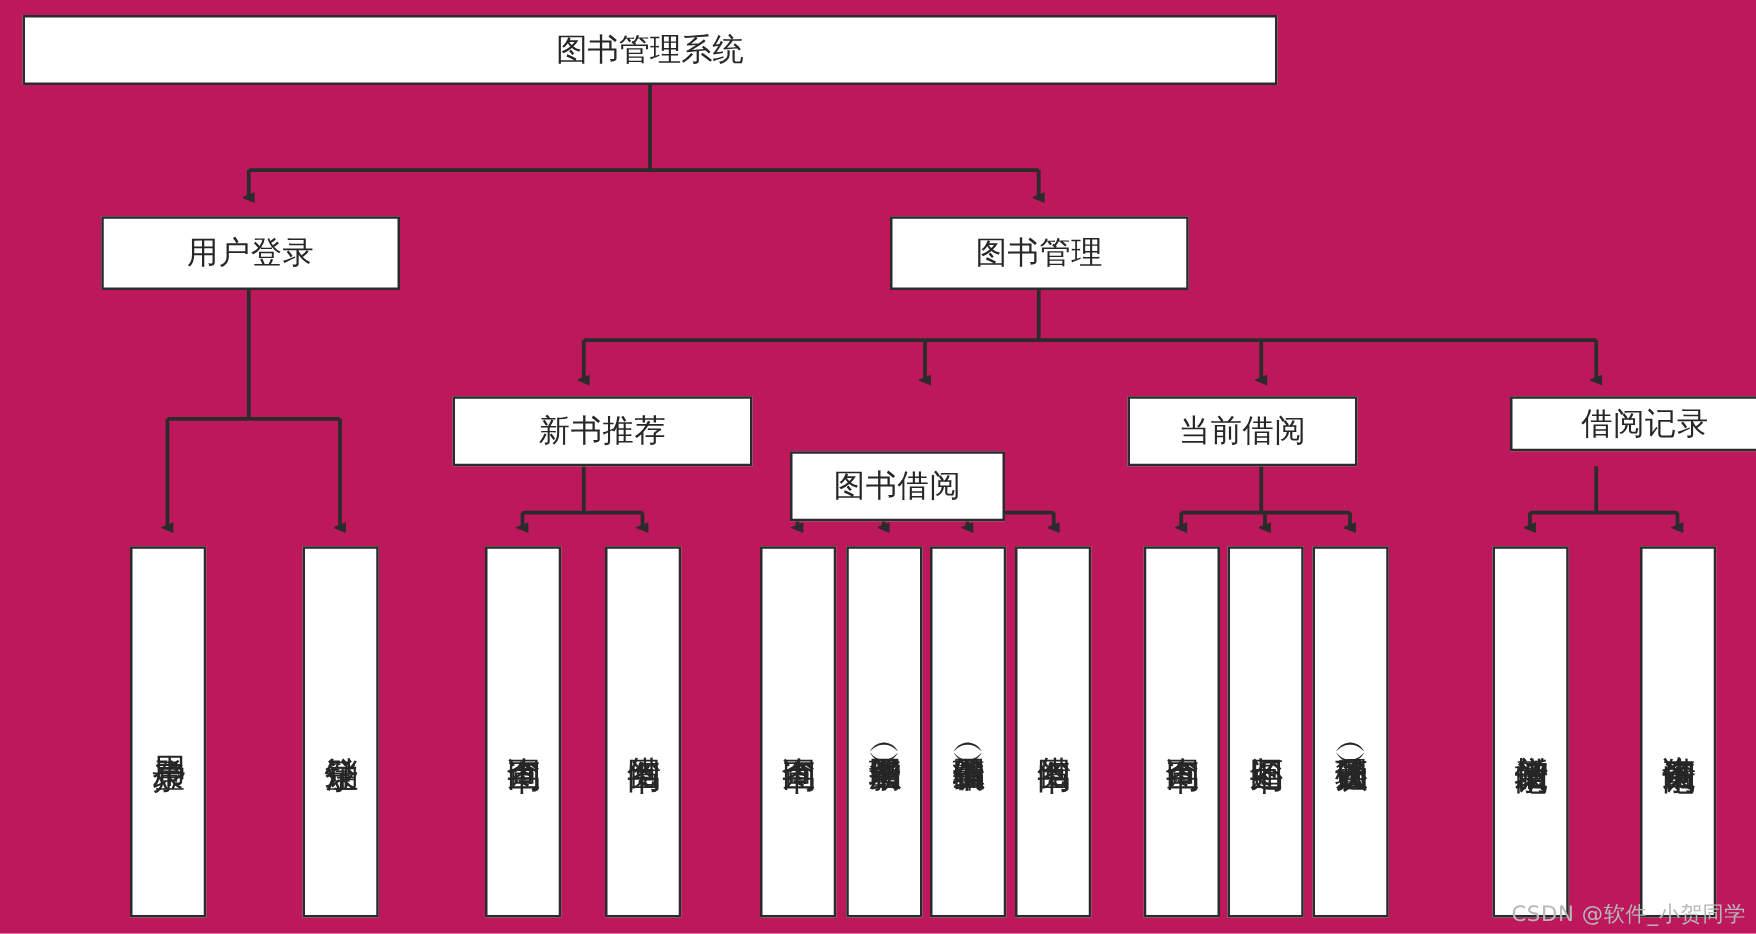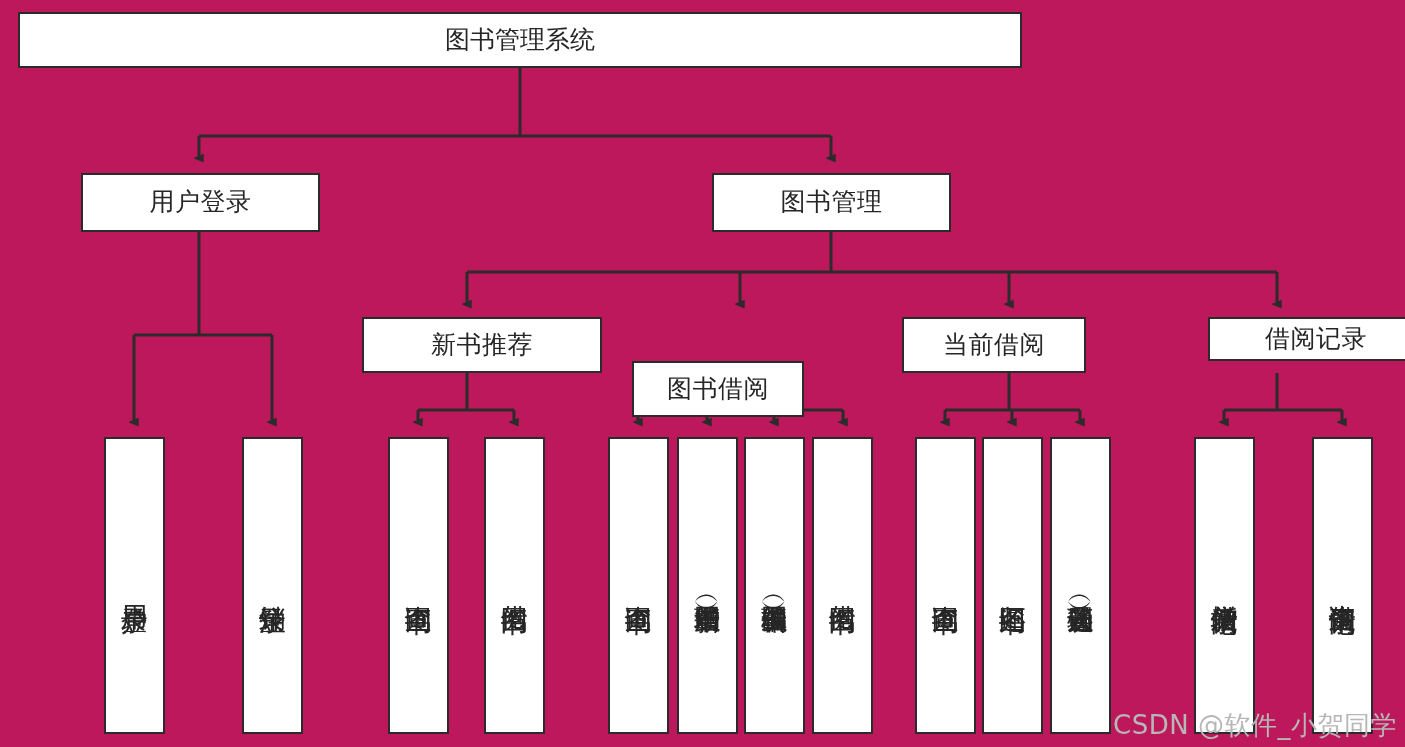--- a/index.html
+++ b/index.html
@@ -69,21 +69,21 @@
     max-height: 100%;
   }
   .v-label.tall {
     font-size: 26px;
     letter-spacing: 0px;
   }
   #watermark {
     position: absolute;
     right: 8px;
     bottom: 4px;
-    font-size: 26px;
+    font-size: 17px;
     color: #b7b7b7;
     font-family: "DejaVu Sans", "Liberation Sans", sans-serif;
     white-space: nowrap;
     pointer-events: none;
     letter-spacing: 0.5px;
   }
 </style>
 </head>
 <body>
 

